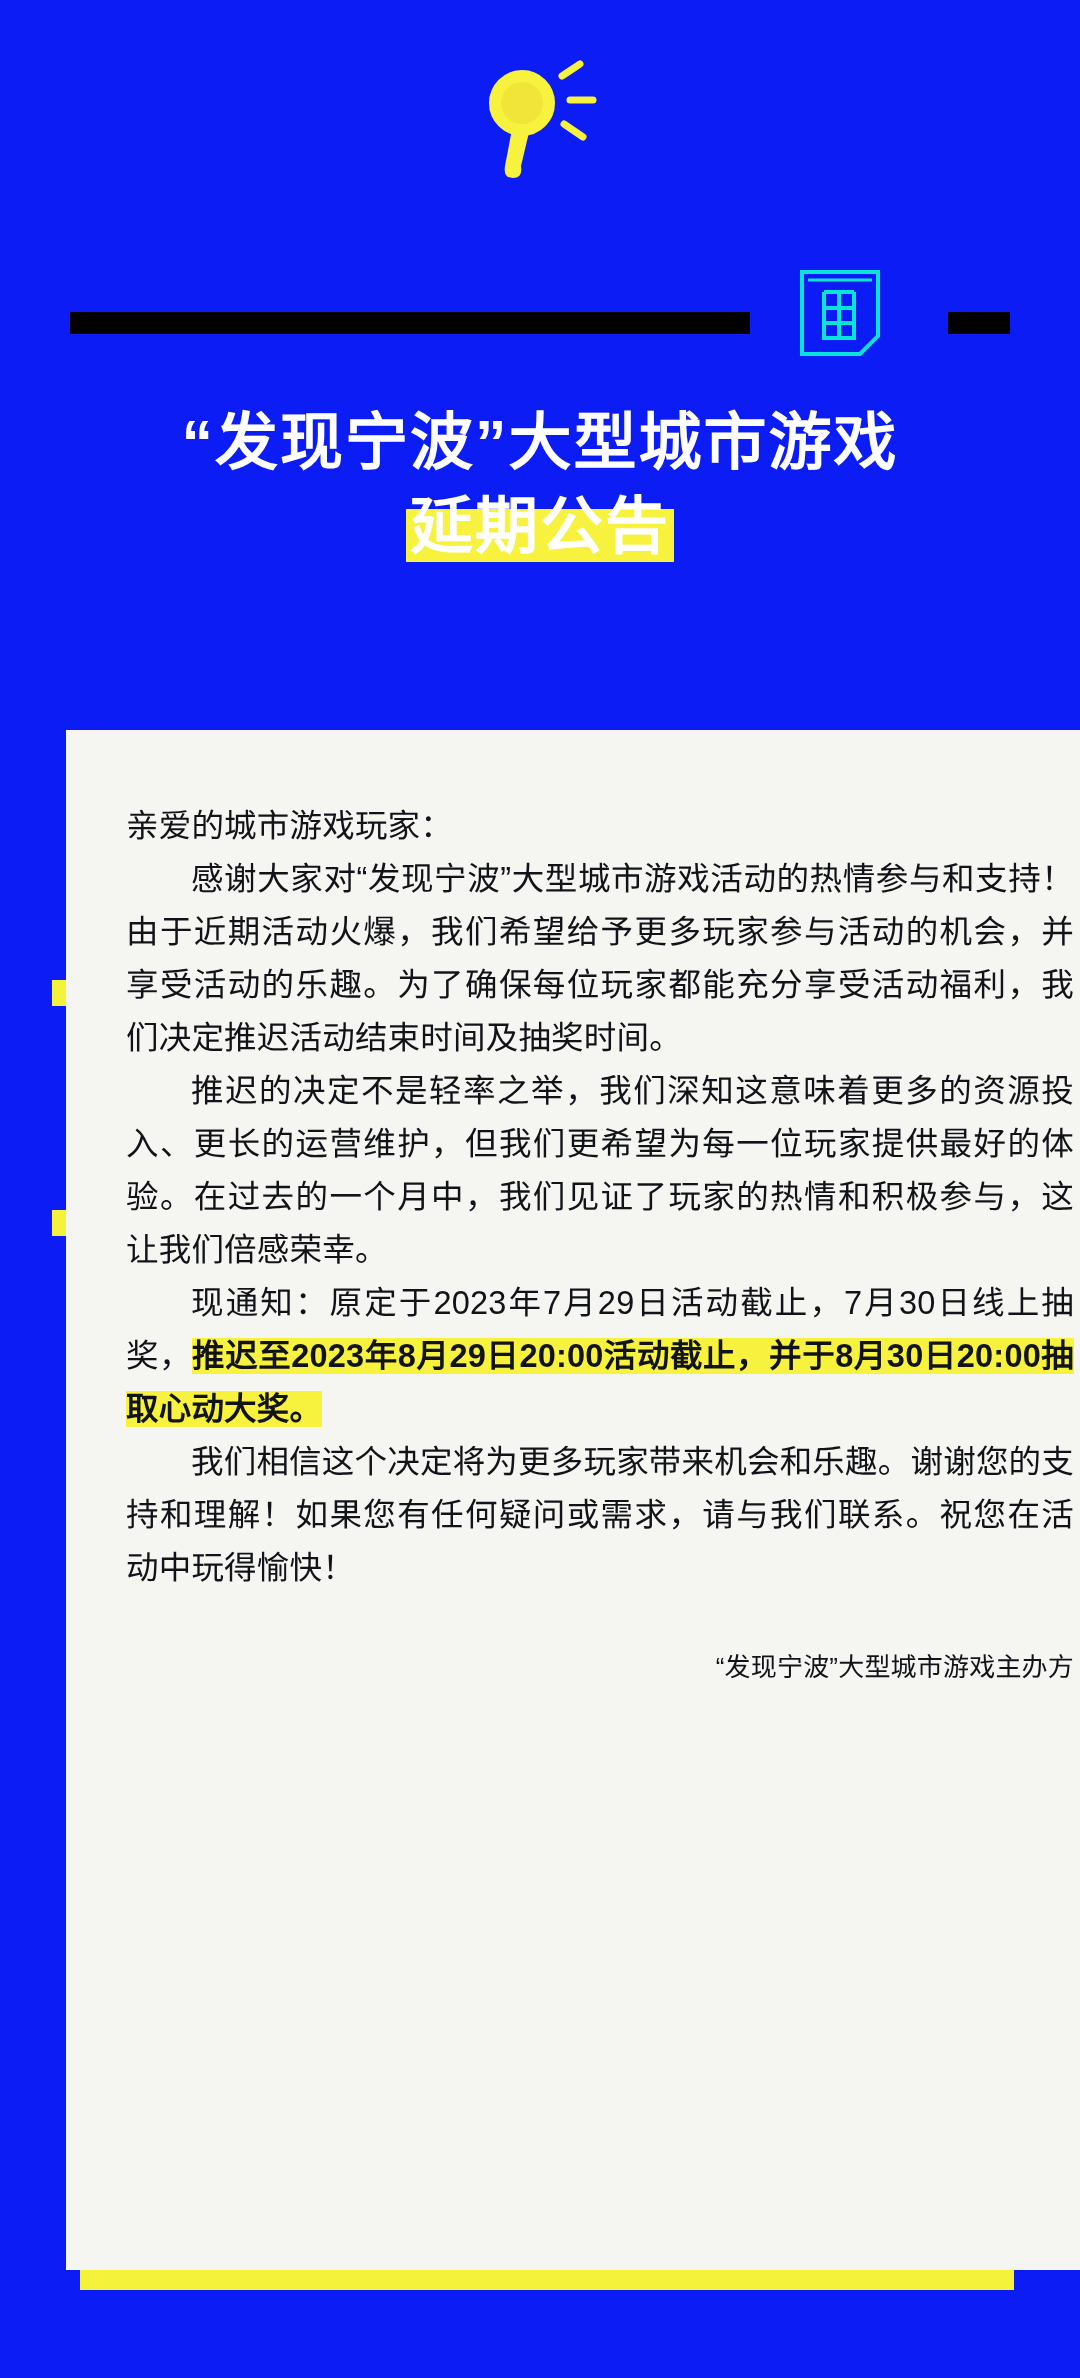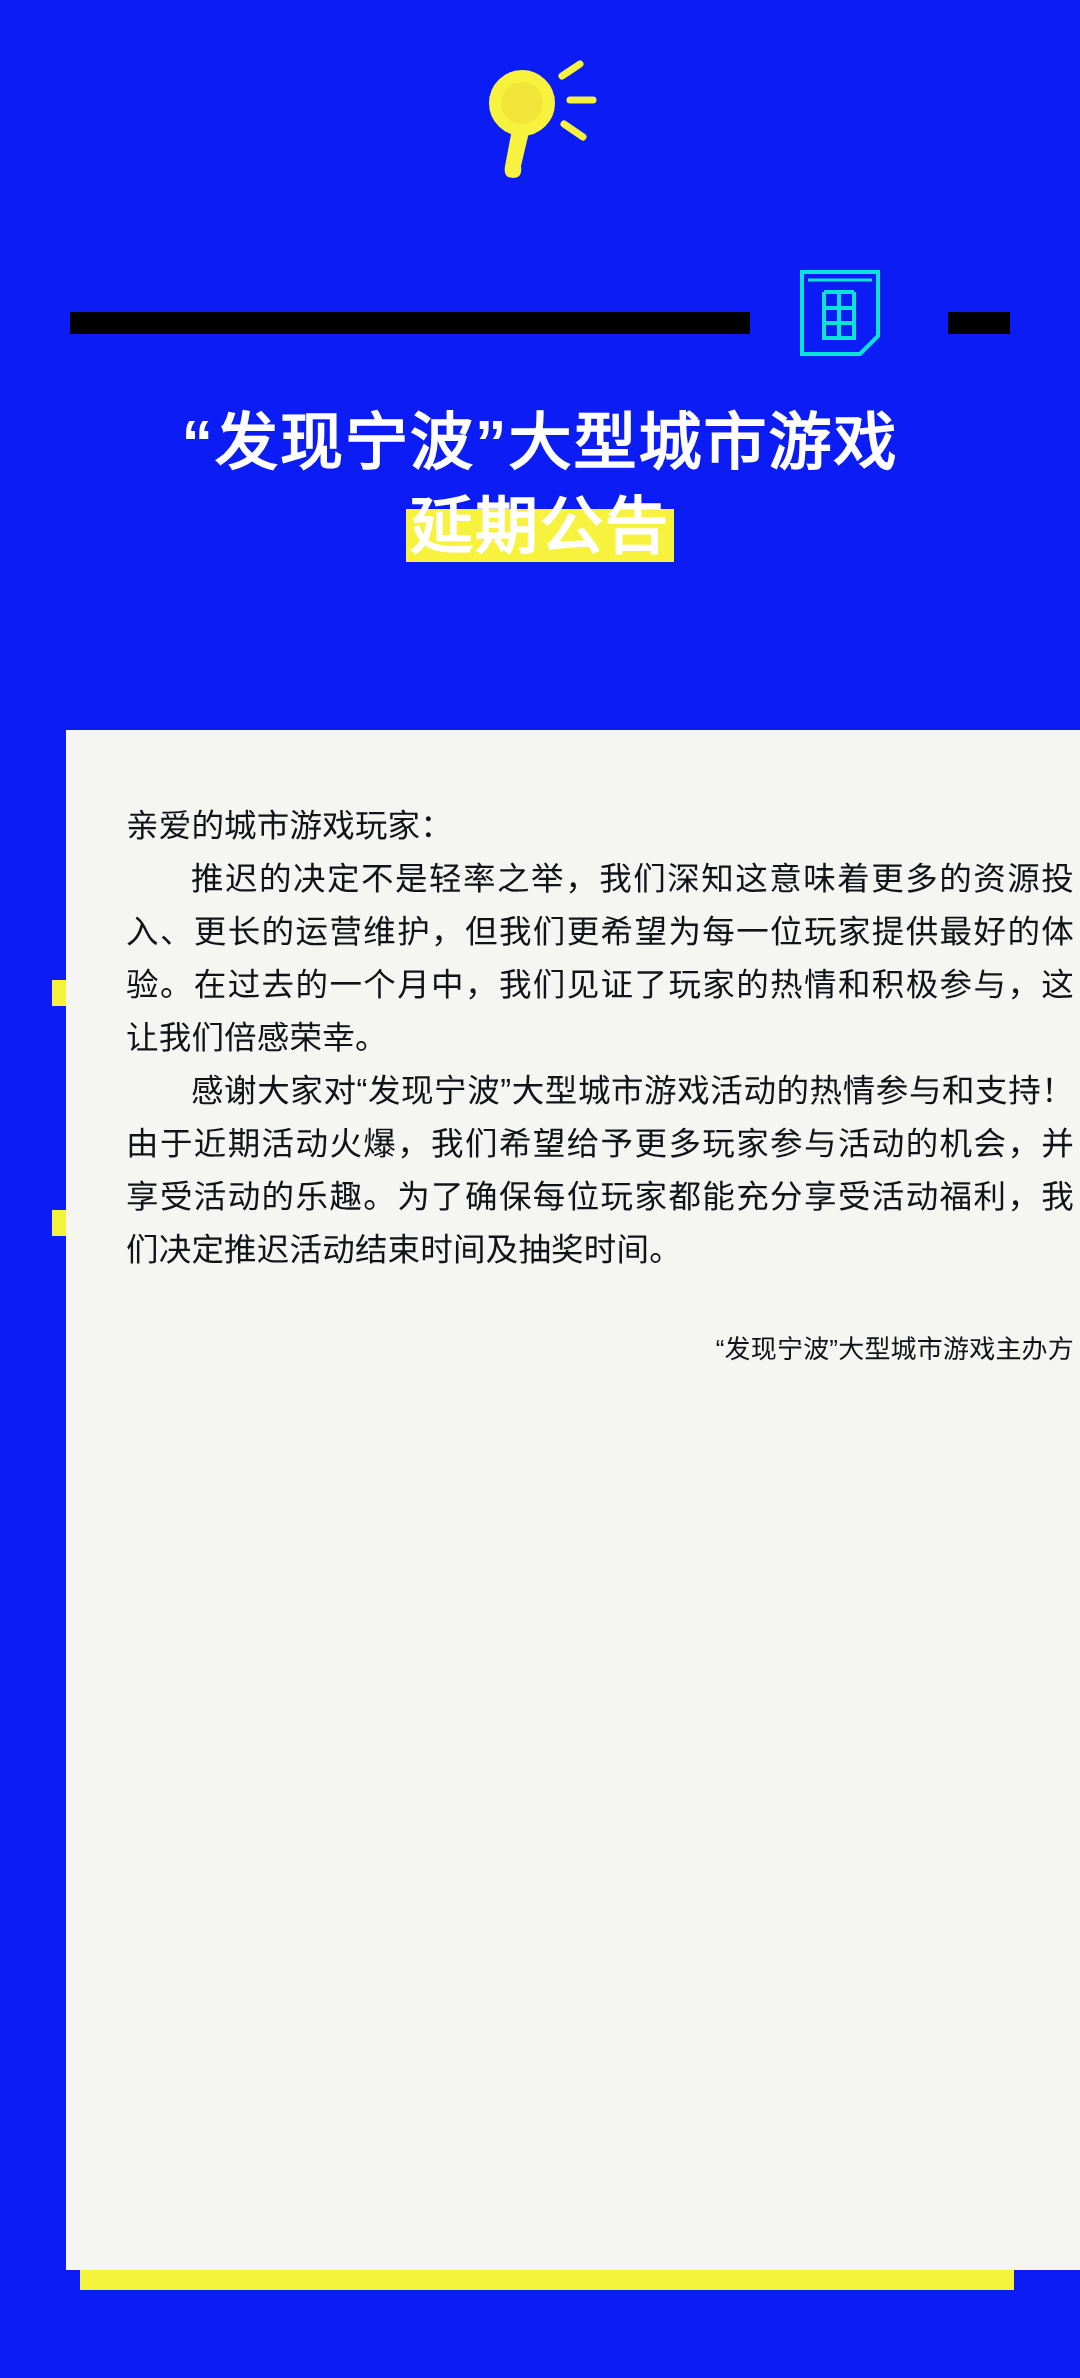--- a/index.html
+++ b/index.html
@@ -201,22 +201,24 @@
   <div class="card-wrap">
     <div class="card-shadow"></div>
 
     <div class="tick" style="left:-14px; top:250px;"></div>
     <div class="tick" style="left:-14px; top:480px;"></div>
     <div class="tick" style="left:916px; top:212px;"></div>
     <div class="tick" style="left:916px; top:458px;"></div>
 
     <div class="card">
       <p>亲爱的城市游戏玩家：</p>
+      <p class="indent">感谢大家对“发现宁波”大型城市游戏活动的热情参与和支持！由于近期活动火爆，我们希望给予更多玩家参与活动的机会，并享受活动的乐趣。为了确保每位玩家都能充分享受活动福利，我们决定推迟活动结束时间及抽奖时间。</p>
       <p class="indent">推迟的决定不是轻率之举，我们深知这意味着更多的资源投入、更长的运营维护，但我们更希望为每一位玩家提供最好的体验。在过去的一个月中，我们见证了玩家的热情和积极参与，这让我们倍感荣幸。</p>
-      <p class="indent">感谢大家对“发现宁波”大型城市游戏活动的热情参与和支持！由于近期活动火爆，我们希望给予更多玩家参与活动的机会，并享受活动的乐趣。为了确保每位玩家都能充分享受活动福利，我们决定推迟活动结束时间及抽奖时间。</p>
+      <p class="indent"><span>现通知：原定于2023年7月29日活动截止，7月30日线上抽奖，</span><span class="hl">推迟至2023年8月29日20:00活动截止，并于8月30日20:00抽取心动大奖。</span></p>
+      <p class="indent">我们相信这个决定将为更多玩家带来机会和乐趣。谢谢您的支持和理解！如果您有任何疑问或需求，请与我们联系。祝您在活动中玩得愉快！</p>
 
       <div class="sign">
         <p>“发现宁波”大型城市游戏主办方</p>
       </div>
     </div>
   </div>
 
 </div>
 
 </body></html>

